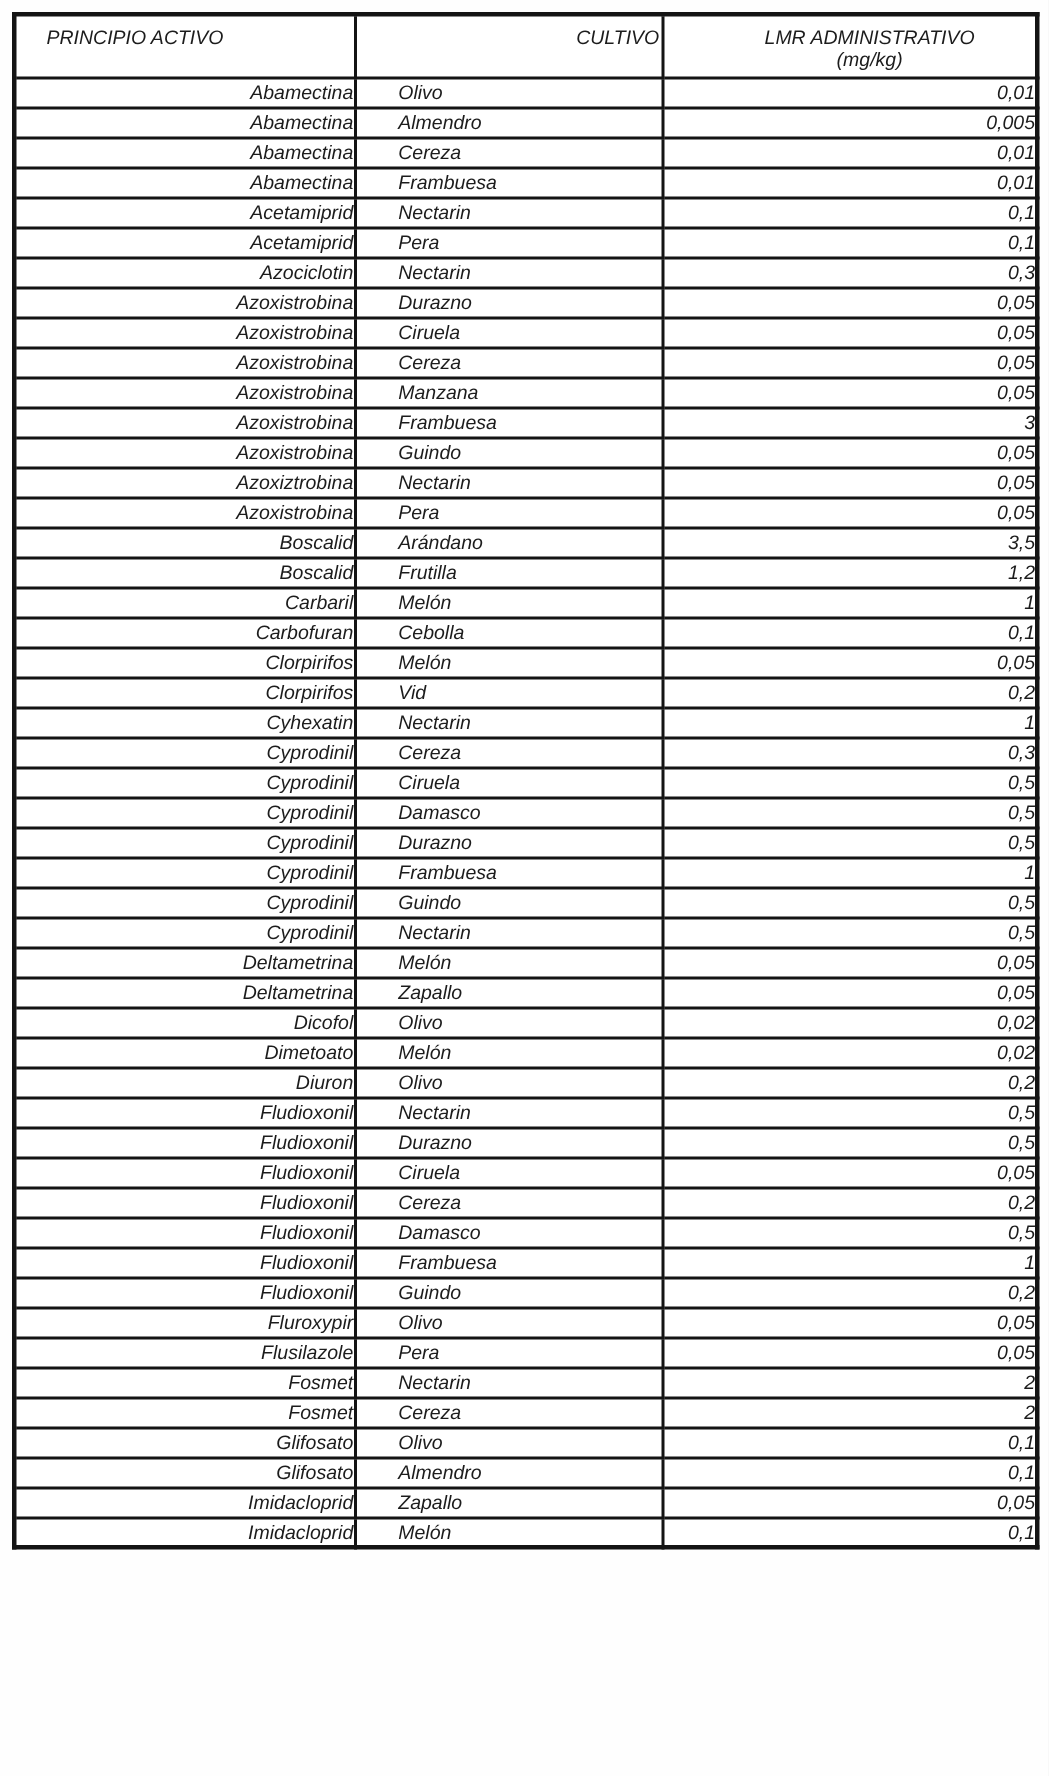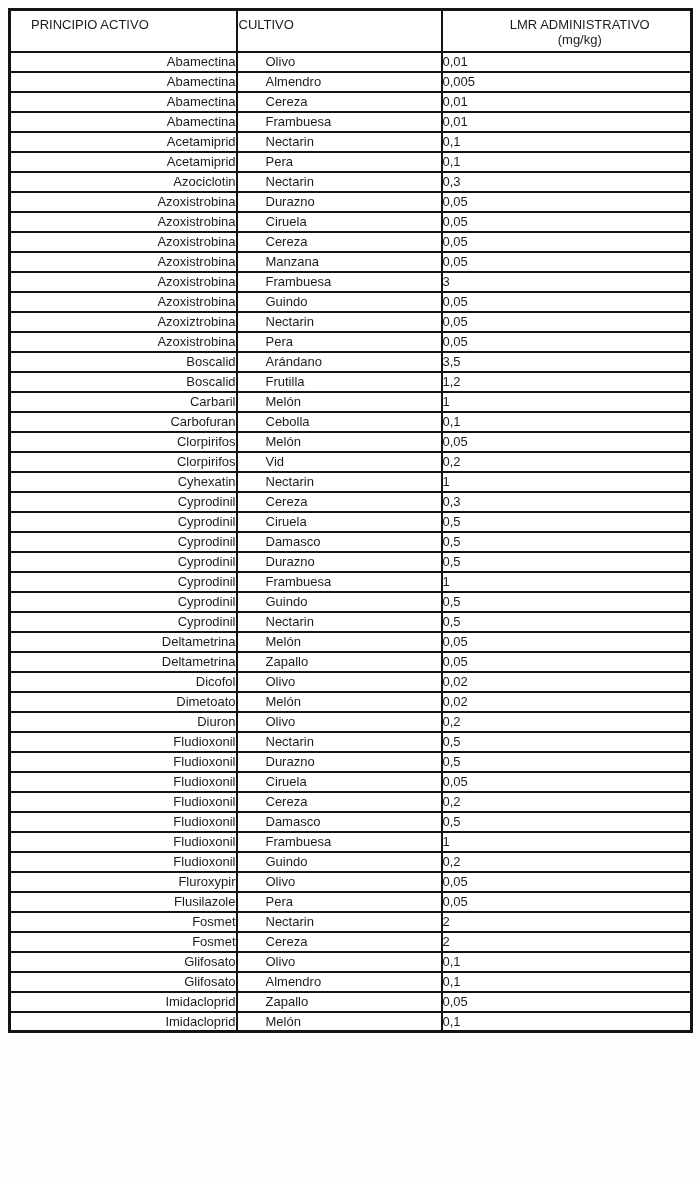--- a/index.html
+++ b/index.html
@@ -8,20 +8,21 @@
     background: #e8e8e8;
     font-family: "Liberation Sans", "DejaVu Sans", sans-serif;
   }
   .page {
     position: relative;
     width: 699px;
     height: 1184px;
     margin: 0;
     background: #fefefe;
     overflow: hidden;
+    font-style: italic;
   }
   table.lmr-table {
     position: absolute;
     left: 8px;
     top: 8px;
     width: 682px;
     border-collapse: collapse;
     table-layout: fixed;
     background: #fff;
     color: #1c1c1c;
@@ -35,42 +36,42 @@
     white-space: nowrap;
   }
   table.lmr-table { border: 3px solid #141414; }
   th.h-activo {
     text-align: left;
     vertical-align: top;
     padding: 6px 0 0 20px;
     height: 42px;
   }
   th.h-cultivo {
-    text-align: left;
+    text-align: right;
     vertical-align: top;
     padding-top: 6px;
   }
   th.h-lmr {
     text-align: center;
     vertical-align: top;
     padding-top: 6px;
     line-height: 15px;
     padding-left: 28px;
   }
   td.col-activo {
     text-align: right;
     padding: 0 0 0 28px;
     height: 20px;
   }
   td.col-cultivo {
     text-align: left;
     padding: 0 0 0 28px;
   }
   td.col-lmr {
-    text-align: left;
+    text-align: right;
     padding: 0;
   }
 </style>
 </head>
 <body>
 
 <div class="page">
   <table class="lmr-table">
     <colgroup>
       <col style="width:227px">

